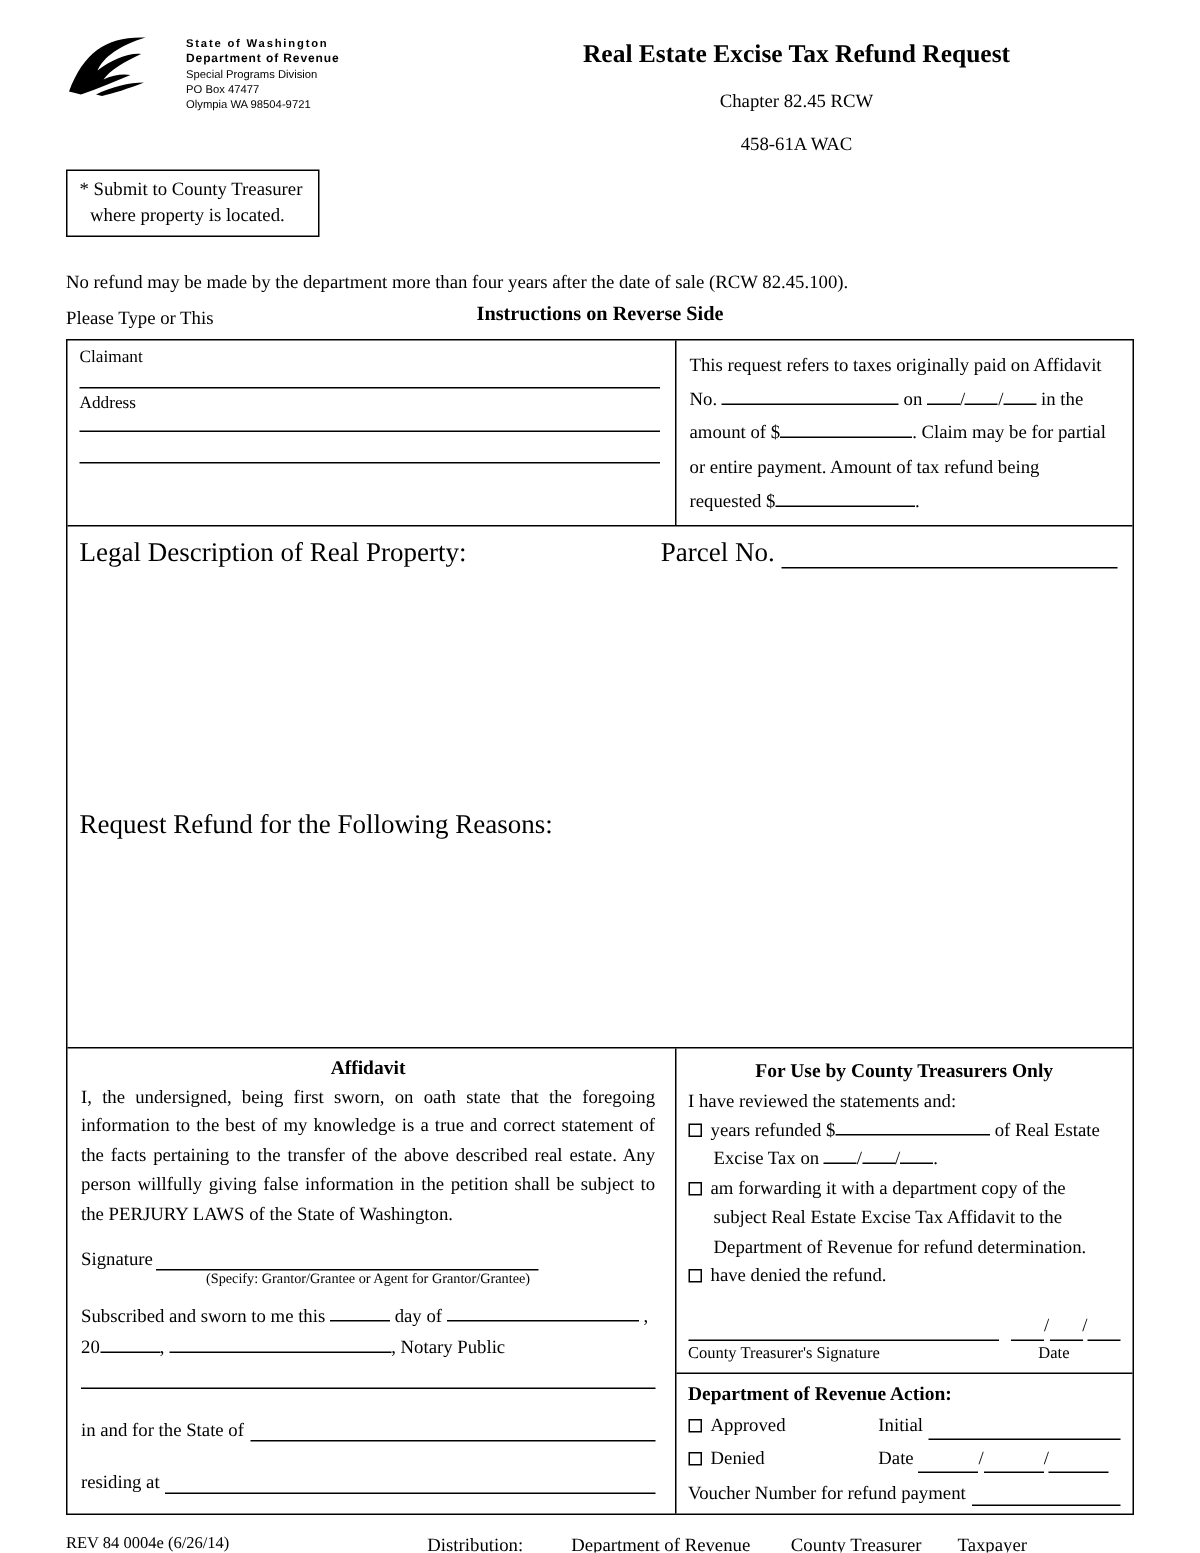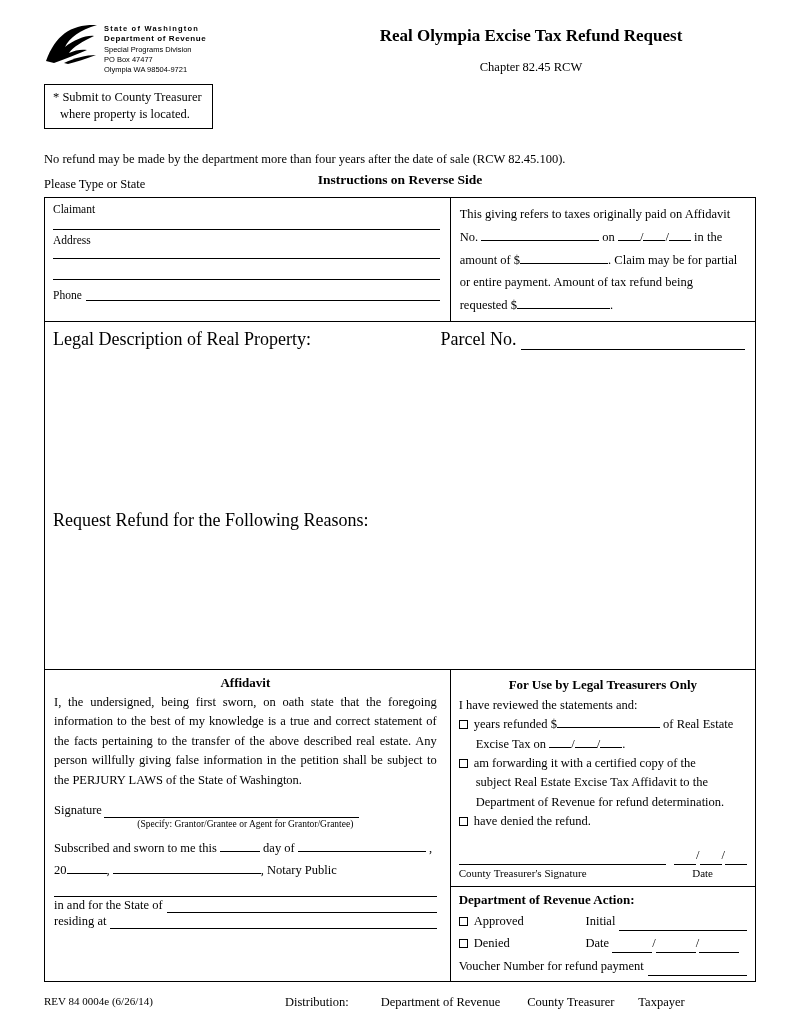--- a/index.html
+++ b/index.html
@@ -6,21 +6,21 @@
   html,body { background:#fff; }
   body {
     width:800px; height:1035px;
     font-family:"Liberation Serif", serif;
     color:#000; position:relative; overflow:hidden;
   }
   .page { padding:22px 44px 0 44px; }
 
   
   .header { display:flex; align-items:flex-start; }
-  .logo-block { display:flex; width:262px; flex:none; }
+  .logo-block { display:flex; width:262px; flex:none;gap:20px; }
   .logo { width:56px; height:42px; flex:none; margin-right:4px; }
   .agency { font-family:"Liberation Sans", sans-serif; font-size:7.5px; line-height:1.35; padding-top:2px; }
   .agency .a0 { letter-spacing:1.2px; font-weight:bold; }
   .agency .a1 { font-weight:bold; font-size:8px; letter-spacing:0.6px; }
   .title-block { flex:1; text-align:center; padding-top:4px; }
   .form-title { font-size:17px; font-weight:bold; }
   .form-sub { font-size:12.5px; margin-top:14px; }
 
   .submit-box {
     display:inline-block; border:1.5px solid #000;
@@ -64,21 +64,21 @@
   
   .row3 { display:flex; min-height:292px; }
   .cell-affidavit { width:57%; flex:none; padding:5px 13px 8px 9px; font-size:12.5px; }
   .aff-title { text-align:center; font-weight:bold; font-size:13px; margin-bottom:2px; }
   .aff-body { text-align:justify; line-height:1.56; }
   .sig-row { display:flex; align-items:flex-end; margin-top:13px; }
   .sig-row .flexfill { border-bottom:1px solid #000; height:12px; width:255px; margin-left:2px; }
   .specify { font-size:9.5px; text-align:center; margin-top:1px; }
   .sworn-line { margin-top:9px; line-height:1.7; }
   .aff-fullline { border-bottom:1px solid #000; height:16px; }
-  .state-row, .residing-row { display:flex; align-items:flex-end; margin-top:1px; }
+  .state-row, .residing-row { display:flex; align-items:flex-end; margin-top:20px; }
   .state-row .flexfill, .residing-row .flexfill { flex:1; border-bottom:1px solid #000; height:12px; margin-left:4px; }
 
   .cell-right { flex:1; border-left:1px solid #000; display:flex; flex-direction:column; }
   .treasurer { flex:1; padding:5px 8px 4px 8px; font-size:12.5px; line-height:1.55; }
   .tr-title { text-align:center; font-weight:bold; font-size:13px; margin-bottom:1px; }
   .cb { display:inline-block; width:9px; height:9px; border:1px solid #000; margin-right:6px; vertical-align:-1px; }
   .indent { padding-left:17px; }
   .tr-sig-row { display:flex; align-items:flex-end; margin-top:14px; }
   .tr-sig-row .flexfill { flex:1; border-bottom:1px solid #000; height:12px; margin-right:8px; }
   .tr-lbl-row { display:flex; font-size:11px; }
@@ -118,54 +118,51 @@
       </span>
       <div class="agency">
         <div class="a0">State of Washington</div>
         <div class="a1">Department of Revenue</div>
         <div>Special Programs Division</div>
         <div>PO Box 47477</div>
         <div>Olympia WA 98504-9721</div>
       </div>
     </div>
     <div class="title-block">
-      <div class="form-title">Real Olympia Excise Tax Refund Request</div>
+      <div class="form-title">Real Estate Excise Tax Refund Request</div>
       <div class="form-sub">Chapter 82.45 RCW</div>
+      <div class="form-sub">458-61A WAC</div>
     </div>
   </div>
 
   <div class="submit-box">
     <div class="l1">* Submit to County Treasurer</div>
     <div class="l2">where property is located.</div>
   </div>
 
   <div class="refund-note">No refund may be made by the department more than four years after the date of sale (RCW 82.45.100).</div>
 
   <div class="typeprint-row">
-    <span class="typeprint">Please Type or State</span>
+    <span class="typeprint">Please Type or This</span>
     <span class="instructions">Instructions on Reverse Side</span>
   </div>
 
   
   <div class="form-box">
 
     <div class="row1">
       <div class="cell-claimant">
         <div class="field-label">Claimant</div>
         <div class="line-fill cl1"></div>
         <div class="field-label" style="margin-top:3px">Address</div>
         <div class="line-fill cl2"></div>
         <div class="line-fill cl3"></div>
-        <div class="phone-row">
-          <span>Phone</span>
-          <span class="flexfill"></span>
-        </div>
       </div>
       <div class="cell-request">
-        <div>This giving refers to taxes originally paid on Affidavit</div>
+        <div>This request refers to taxes originally paid on Affidavit</div>
         <div>
           <span>No.</span>
           <span class="fill w120"></span>
           <span>on</span>
           <span class="fill w22"></span><span>/</span><span class="fill w22"></span><span>/</span><span class="fill w22"></span>
           <span>in the</span>
         </div>
         <div>
           <span>amount of $</span><span class="fill w90"></span><span>. Claim may be for partial</span>
         </div>
@@ -214,31 +211,31 @@
           <span class="flexfill"></span>
         </div>
         <div class="residing-row">
           <span>residing at</span>
           <span class="flexfill"></span>
         </div>
       </div>
 
       <div class="cell-right">
         <div class="treasurer">
-          <div class="tr-title">For Use by Legal Treasurers Only</div>
+          <div class="tr-title">For Use by County Treasurers Only</div>
           <div>I have reviewed the statements and:</div>
           <div>
             <span class="cb"></span><span>years refunded $</span><span class="fill w105"></span> <span>of Real Estate</span>
           </div>
           <div class="indent">
             <span>Excise Tax on</span>
             <span class="fill w22"></span><span>/</span><span class="fill w22"></span><span>/</span><span class="fill w22"></span><span>.</span>
           </div>
           <div>
-            <span class="cb"></span><span>am forwarding it with a certified copy of the</span>
+            <span class="cb"></span><span>am forwarding it with a department copy of the</span>
           </div>
           <div class="indent">subject Real Estate Excise Tax Affidavit to the</div>
           <div class="indent">Department of Revenue for refund determination.</div>
           <div>
             <span class="cb"></span><span>have denied the refund.</span>
           </div>
           <div class="tr-sig-row">
             <span class="flexfill"></span>
             <span class="fill w22"></span>
               <span>/</span>

